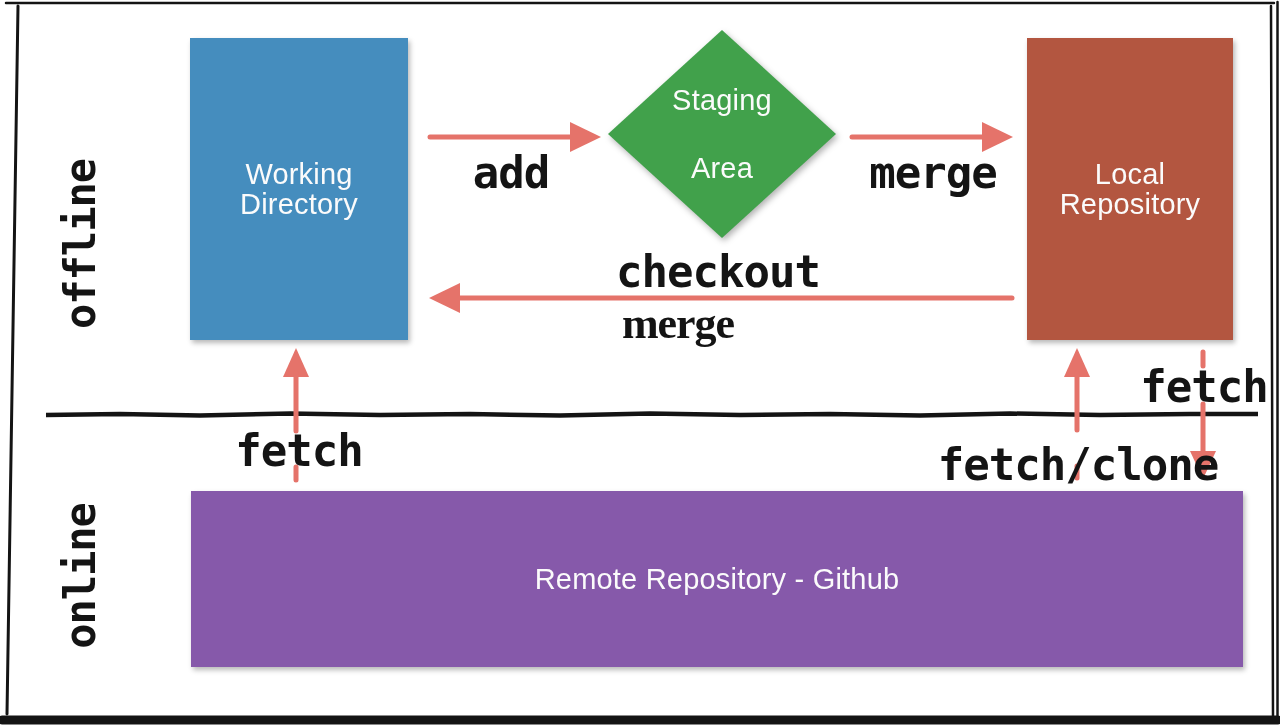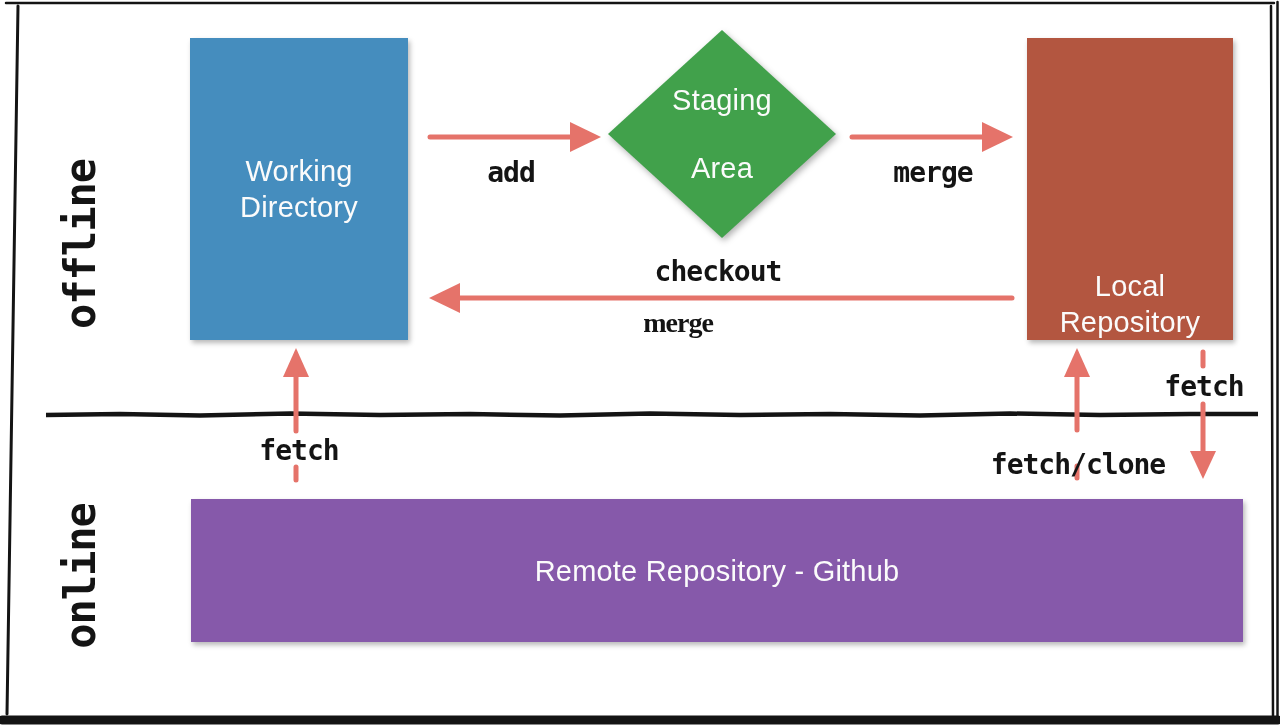--- a/index.html
+++ b/index.html
@@ -12,21 +12,21 @@
   }
   
   #wires{position:absolute;inset:0;z-index:1;}
   .node{position:absolute;z-index:2;display:flex;align-items:center;justify-content:center;text-align:center;}
   .label{position:absolute;z-index:3;transform:translate(-50%,-50%);white-space:nowrap;}
 
   
   .node .node-label{
     color:#fbfbfb;
     font-size:29px;
-    line-height:36px;
+    line-height:30px;
     font-weight:400;
     letter-spacing:.2px;
   }
   #node-working{
     left:190px;top:38px;width:218px;height:302px;
     background:var(--working);
     box-shadow:2px 3px 5px rgba(0,0,0,.28);
   }
   #node-working .node-label{width:150px;}
   #node-staging{
@@ -34,35 +34,33 @@
     background:var(--staging);
     clip-path:polygon(50% 0%,100% 50%,50% 100%,0% 50%);
   }
   #node-staging .node-label{width:130px;line-height:68px;}
   #staging-wrap{position:absolute;left:608px;top:30px;z-index:2;filter:drop-shadow(2px 3px 3px rgba(0,0,0,.3));}
   #node-staging{position:relative;left:0;top:0;}
   #node-local{
     left:1027px;top:38px;width:206px;height:302px;
     background:var(--local);
     box-shadow:2px 3px 5px rgba(0,0,0,.28);
-    align-items:flex-end;
   }
   #node-local .node-label{width:160px;}
   #node-remote{
-    left:191px;top:491px;width:1052px;height:143px;
+    left:191px;top:491px;width:1052px;height:176px;
     background:var(--remote);
     box-shadow:2px 3px 5px rgba(0,0,0,.28);
-    margin-top:8px;
   }
 
   
   .cmd{
     font-family:"DejaVu Sans Mono", monospace;
     font-weight:bold;
-    font-size:28px;
+    font-size:44px;
     color:var(--ink);
     letter-spacing:-1px;
   }
   #cmd-add{left:511px;top:172px;}
   #cmd-commit{left:933px;top:172px;}
   #cmd-checkout{left:718px;top:271px;}
   #cmd-merge{left:678px;top:323px;font-family:Liberation Serif, serif;}
   #cmd-pull{left:299px;top:450px;}
   #cmd-fetch-clone{left:1078px;top:464px;}
   #cmd-push{left:1204px;top:386px;}

